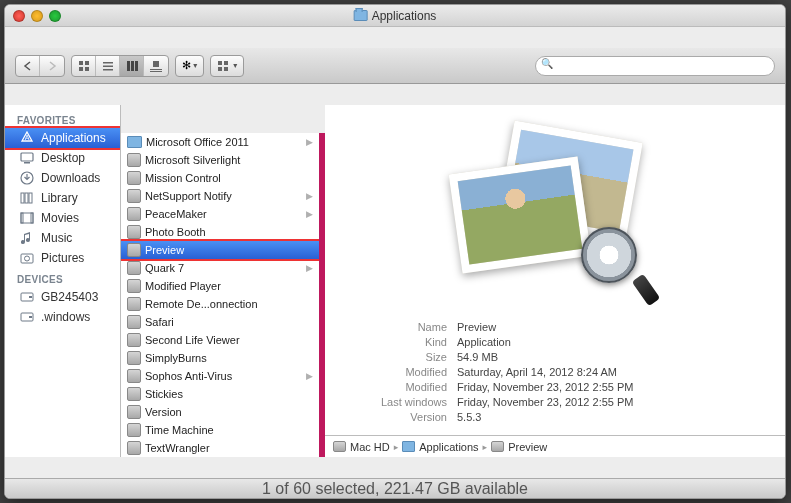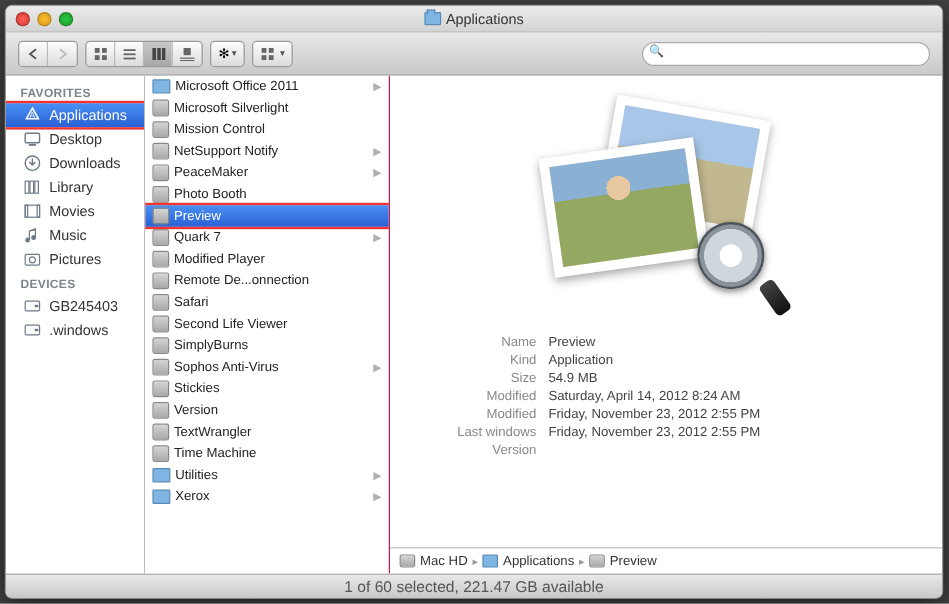--- a/index.html
+++ b/index.html
@@ -1,17 +1,17 @@
 <!DOCTYPE html>
 <html><head>
 <meta charset="utf-8">
 <style>
 * { box-sizing: border-box; margin: 0; padding: 0; }
 body { font-family: "Lucida Grande", Helvetica, Arial, sans-serif; font-size: 11px; background: #444; width: 791px; height: 503px; overflow: hidden; }
-.window { width: 782px; height: 495px; margin: 4px; background: #ededed; border-radius: 6px; border: 1px solid #999; box-shadow: 0 4px 20px rgba(0,0,0,0.6); display: flex; flex-direction: column; overflow: hidden; }
+.window { width: 782px; height: 495px; margin: 4px; background: #ededed; border-radius: 6px; border: 1px solid #999; box-shadow: 0 4px 20px rgba(0,0,0,0.6); display: flex; flex-direction: column; overflow: hidden; gap: 21px; }
 
 .titlebar { height: 22px; background: linear-gradient(#ebebeb,#d3d3d3); border-bottom: 1px solid #bbb; display: flex; align-items: center; padding: 0 8px; position: relative; }
 .traffic { display: flex; gap: 6px; }
 .tl { width: 12px; height: 12px; border-radius: 50%; border: 1px solid rgba(0,0,0,0.2); }
 .tl.red { background: radial-gradient(#ff6159,#d3362c); }
 .tl.yel { background: radial-gradient(#ffbd2e,#d89c1d); }
 .tl.grn { background: radial-gradient(#29c940,#1d9a2f); }
 .wtitle { position: absolute; left: 50%; transform: translateX(-50%); display: flex; align-items: center; gap: 4px; color: #333; font-size: 12px; }
 .folder-ic { width: 14px; height: 11px; background:#7fb5e2; border-radius: 1px; border: 1px solid #5a8cb8; position: relative; }
 .folder-ic::before { content:""; position:absolute; top:-3px; left:1px; width:5px; height:3px; background:#7fb5e2; border:1px solid #5a8cb8; border-bottom:none; }
@@ -30,21 +30,21 @@
 
 .body { flex:1; display:flex; overflow:hidden; }
 .sidebar { width: 116px; background: #ffffff; border-right:1px solid #bcbcbc; padding: 4px 0; overflow:hidden; }
 .sb-h { font-size: 10px; font-weight:bold; color:#7a848f; padding: 6px 10px 2px 12px; text-transform: uppercase; letter-spacing: .3px; }
 .sb-item { display:flex; align-items:center; gap:6px; padding: 3px 8px 3px 14px; color:#333; font-size:12px; cursor:pointer; }
 .sb-item.sel { background: linear-gradient(#4a90f4,#2960d4); color:#fff; }
 .sb-ic { width:16px; height:14px; display:flex; align-items:center; justify-content:center; color:#6f7a88; font-size:12px; }
 .sb-item.sel .sb-ic { color:#fff; }
 .hl-red { outline: 2px solid #e33; outline-offset: 0; }
 
-.col-list { width: 204px; border-right:1px solid #be185d; background:#fff; overflow:hidden; position:relative; }
+.col-list { width: 204px; border-right:6px solid #be185d; background:#fff; overflow:hidden; position:relative;margin-top:28px; }
 .col-list .row { display:flex; align-items:center; gap:4px; height:18px; padding:0 4px 0 6px; font-size:11px; color:#222; cursor:pointer; white-space:nowrap; }
 .row .arrow { margin-left:auto; color:#b0b0b0; font-size:9px; padding-right:2px; }
 .row.sel { background: linear-gradient(#4a90f4,#2960d4); color:#fff; }
 .app-ic { width:15px; height:15px; display:inline-flex; align-items:center; justify-content:center; font-size:11px; }
 .app-ic.generic { background: linear-gradient(#d5d5d5,#a8a8a8); border-radius:2px; border:1px solid #888; width:14px; height:14px; }
 .app-ic.folder { width:15px; height:12px; background:#7fb5e2; border-radius:1px; border:1px solid #5a8cb8; }
 
 .detail { flex:1; background:#fff; display:flex; flex-direction:column; overflow:hidden; }
 .detail-scroll { flex:1; overflow:auto; padding: 16px 10px; }
 .big-icon { width: 220px; height: 170px; margin: 10px auto 20px auto; position:relative; }
@@ -55,21 +55,21 @@
 .photo.pb::after{ background: radial-gradient(circle at 48% 30%, #e8c8a0 0 12%, transparent 12%), linear-gradient(#8ab0d4 0 35%, #94a862 35% 100%);}
 .loupe { position:absolute; right: 14px; bottom: 4px; width: 70px; height:70px; }
 .loupe .ring { width:56px; height:56px; border-radius:50%; background:radial-gradient(#fff 0 25%, #cfd6dc 26% 60%, #8a939c 61% 100%); border:2px solid #4d545b; box-shadow: 0 2px 6px rgba(0,0,0,0.5); }
 .loupe .handle { position:absolute; width: 14px; height: 30px; background: linear-gradient(#444,#111); border-radius: 4px; right: -2px; bottom: -8px; transform: rotate(-35deg); }
 
 .meta { display:grid; grid-template-columns: 100px 1fr; row-gap: 3px; column-gap: 10px; font-size:11px; color:#444; padding: 0 12px; }
 .meta .k { text-align: right; color:#888; }
 
 .pathbar { height: 22px; border-top:1px solid #bcbcbc; display:flex; align-items:center; gap:4px; padding:0 8px; font-size:11px; color:#333; background:#fff; }
 .pathbar .sep { color:#999; font-size:9px; }
-.statusbar { height: 20px; background: linear-gradient(#e8e8e8,#c9c9c9); border-top:1px solid #aaa; display:flex; align-items:center; justify-content:center; font-size:13px; color:#555; }
+.statusbar { height: 20px; background: linear-gradient(#e8e8e8,#c9c9c9); border-top:1px solid #aaa; display:flex; align-items:center; justify-content:center; font-size:16px; color:#555; }
 
 svg { display:block; }
 </style>
 </head>
 <body>
 
 <div class="window">
 
   <div class="titlebar">
     <div class="traffic">
@@ -303,25 +303,25 @@
         <div class="row">
           <span class="app-ic generic"></span>
           <span>Stickies</span>
         </div>
         <div class="row">
           <span class="app-ic generic"></span>
           <span>Version</span>
         </div>
         <div class="row">
           <span class="app-ic generic"></span>
+          <span>Time Machine</span>
+        </div>
+        <div class="row">
+          <span class="app-ic generic"></span>
           <span>TextWrangler</span>
-        </div>
-        <div class="row">
-          <span class="app-ic generic"></span>
-          <span>Time Machine</span>
         </div>
         <div class="row">
           <span class="app-ic folder"></span>
           <span>Utilities</span>
           <span class="arrow">▶</span>
         </div>
         <div class="row">
           <span class="app-ic folder"></span>
           <span>Xerox</span>
           <span class="arrow">▶</span>
@@ -345,20 +345,21 @@
             <div>Application</div>
           <div class="k">Size</div>
             <div>54.9 MB</div>
           <div class="k">Modified</div>
             <div>Saturday, April 14, 2012 8:24 AM</div>
           <div class="k">Modified</div>
             <div>Friday, November 23, 2012 2:55 PM</div>
           <div class="k">Last windows</div>
             <div>Friday, November 23, 2012 2:55 PM</div>
           <div class="k">Version</div>
+            <div>5.5.3</div>
         </div>
       </div>
       <div class="pathbar" id="pathbar">
           <span class="app-ic generic" style="width: 13px; height: 11px;"></span>
           <span>Mac HD</span>
           <span class="sep">▸</span>
           <span class="app-ic folder" style="width: 13px; height: 11px;"></span>
           <span>Applications</span>
           <span class="sep">▸</span>
           <span class="app-ic generic" style="width: 13px; height: 11px;"></span>

